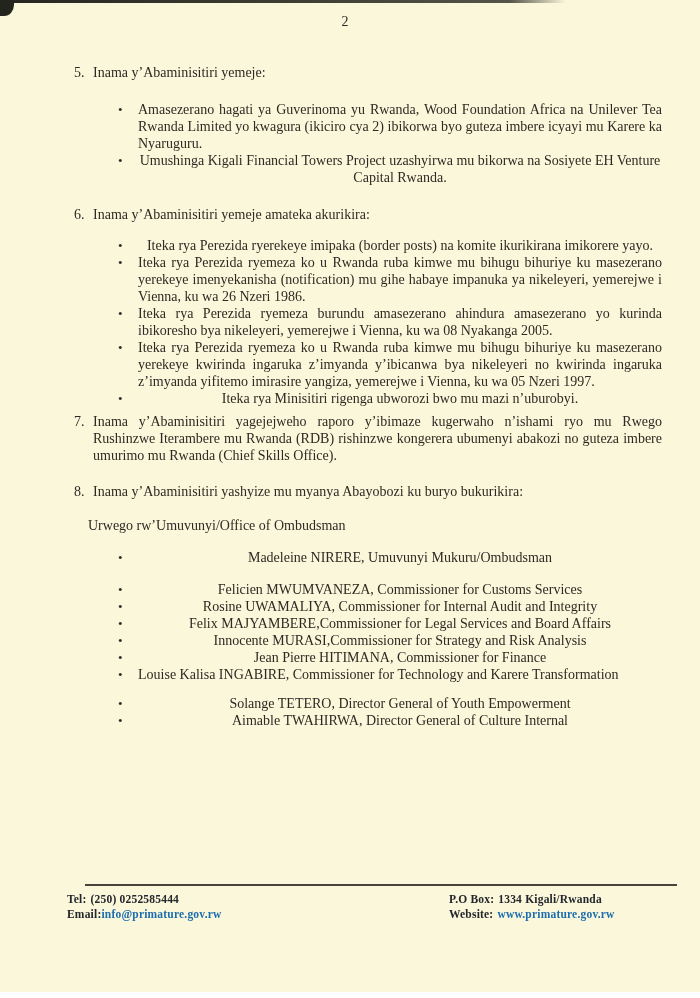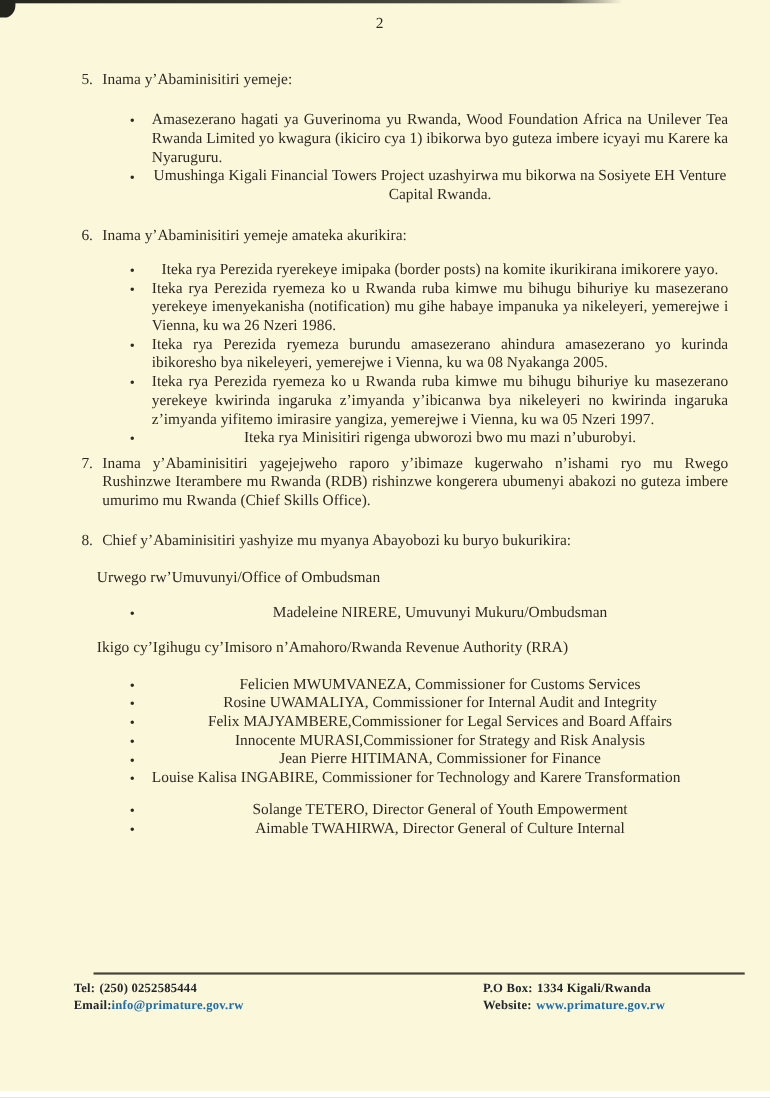--- a/index.html
+++ b/index.html
@@ -64,21 +64,21 @@
     border-top:2px solid #49443b;
   }
   .footer-col{
     position:absolute;top:892px;
     font-weight:700;
     font-size:11.5px;line-height:15px;
     color:#23262b;
     letter-spacing:.2px;
   }
   .footer-left{left:67px;}
-  .footer-right{left:439px;}
+  .footer-right{left:449px;}
   .lbl-gap{margin-right:4px;}
   .link{
     color:#1c6dad;
     cursor:pointer;
   }
 </style>
 </head>
 <body>
 
 <div class="page">
@@ -90,21 +90,21 @@
 
   <main class="content">
 
     <div class="item m20">
       <span class="num">5.</span>
       <span class="txt">Inama y’Abaminisitiri yemeje:</span>
     </div>
     <div class="group m20">
       <div class="bullet">
         <span class="dot">•</span>
-        <p>Amasezerano hagati ya Guverinoma yu Rwanda, Wood Foundation Africa na Unilever Tea Rwanda Limited yo kwagura (ikiciro cya 1) ibikorwa byo guteza imbere icyayi mu Karere ka Nyaruguru.</p>
+        <p>Amasezerano hagati ya Guverinoma yu Rwanda, Wood Foundation Africa na Unilever Tea Rwanda Limited yo kwagura (ikiciro cya 2) ibikorwa byo guteza imbere icyayi mu Karere ka Nyaruguru.</p>
       </div>
       <div class="bullet">
         <span class="dot">•</span>
         <p class="nojust">Umushinga Kigali Financial Towers Project uzashyirwa mu bikorwa na Sosiyete EH Venture Capital Rwanda.</p>
       </div>
     </div>
 
     <div class="item m14">
       <span class="num">6.</span>
       <span class="txt">Inama y’Abaminisitiri yemeje amateka akurikira:</span>
@@ -132,32 +132,31 @@
       </div>
     </div>
 
     <div class="item m19">
       <span class="num">7.</span>
       <span class="txt just">Inama y’Abaminisitiri yagejejweho raporo y’ibimaze kugerwaho n’ishami ryo mu Rwego Rushinzwe Iterambere mu Rwanda (RDB) rishinzwe kongerera ubumenyi abakozi no guteza imbere umurimo mu Rwanda (Chief Skills Office).</span>
     </div>
 
     <div class="item m17">
       <span class="num">8.</span>
-      <span class="txt">Chief y’Abaminisitiri yashyize mu myanya Abayobozi ku buryo bukurikira:</span>
+      <span class="txt">Inama y’Abaminisitiri yashyize mu myanya Abayobozi ku buryo bukurikira:</span>
     </div>
 
     <div class="subhead m15">Urwego rw’Umuvunyi/Office of Ombudsman</div>
     <div class="group m15">
       <div class="bullet person">
         <span class="dot">•</span>
         <p class="nojust"><b>Madeleine NIRERE</b><span>, Umuvunyi Mukuru/Ombudsman</span></p>
       </div>
     </div>
 
-    <div class="subhead m16">Ikigo cy’Igihugu cy’Imisoro n’Amahoro/Rwanda Revenue Authority (RRA)</div>
     <div class="group m12">
       <div class="bullet person">
         <span class="dot">•</span>
         <p class="nojust"><b>Felicien MWUMVANEZA</b><span>, Commissioner for Customs Services</span></p>
       </div>
       <div class="bullet person">
         <span class="dot">•</span>
         <p class="nojust"><b>Rosine UWAMALIYA</b><span>, Commissioner for Internal Audit and Integrity</span></p>
       </div>
       <div class="bullet person">

